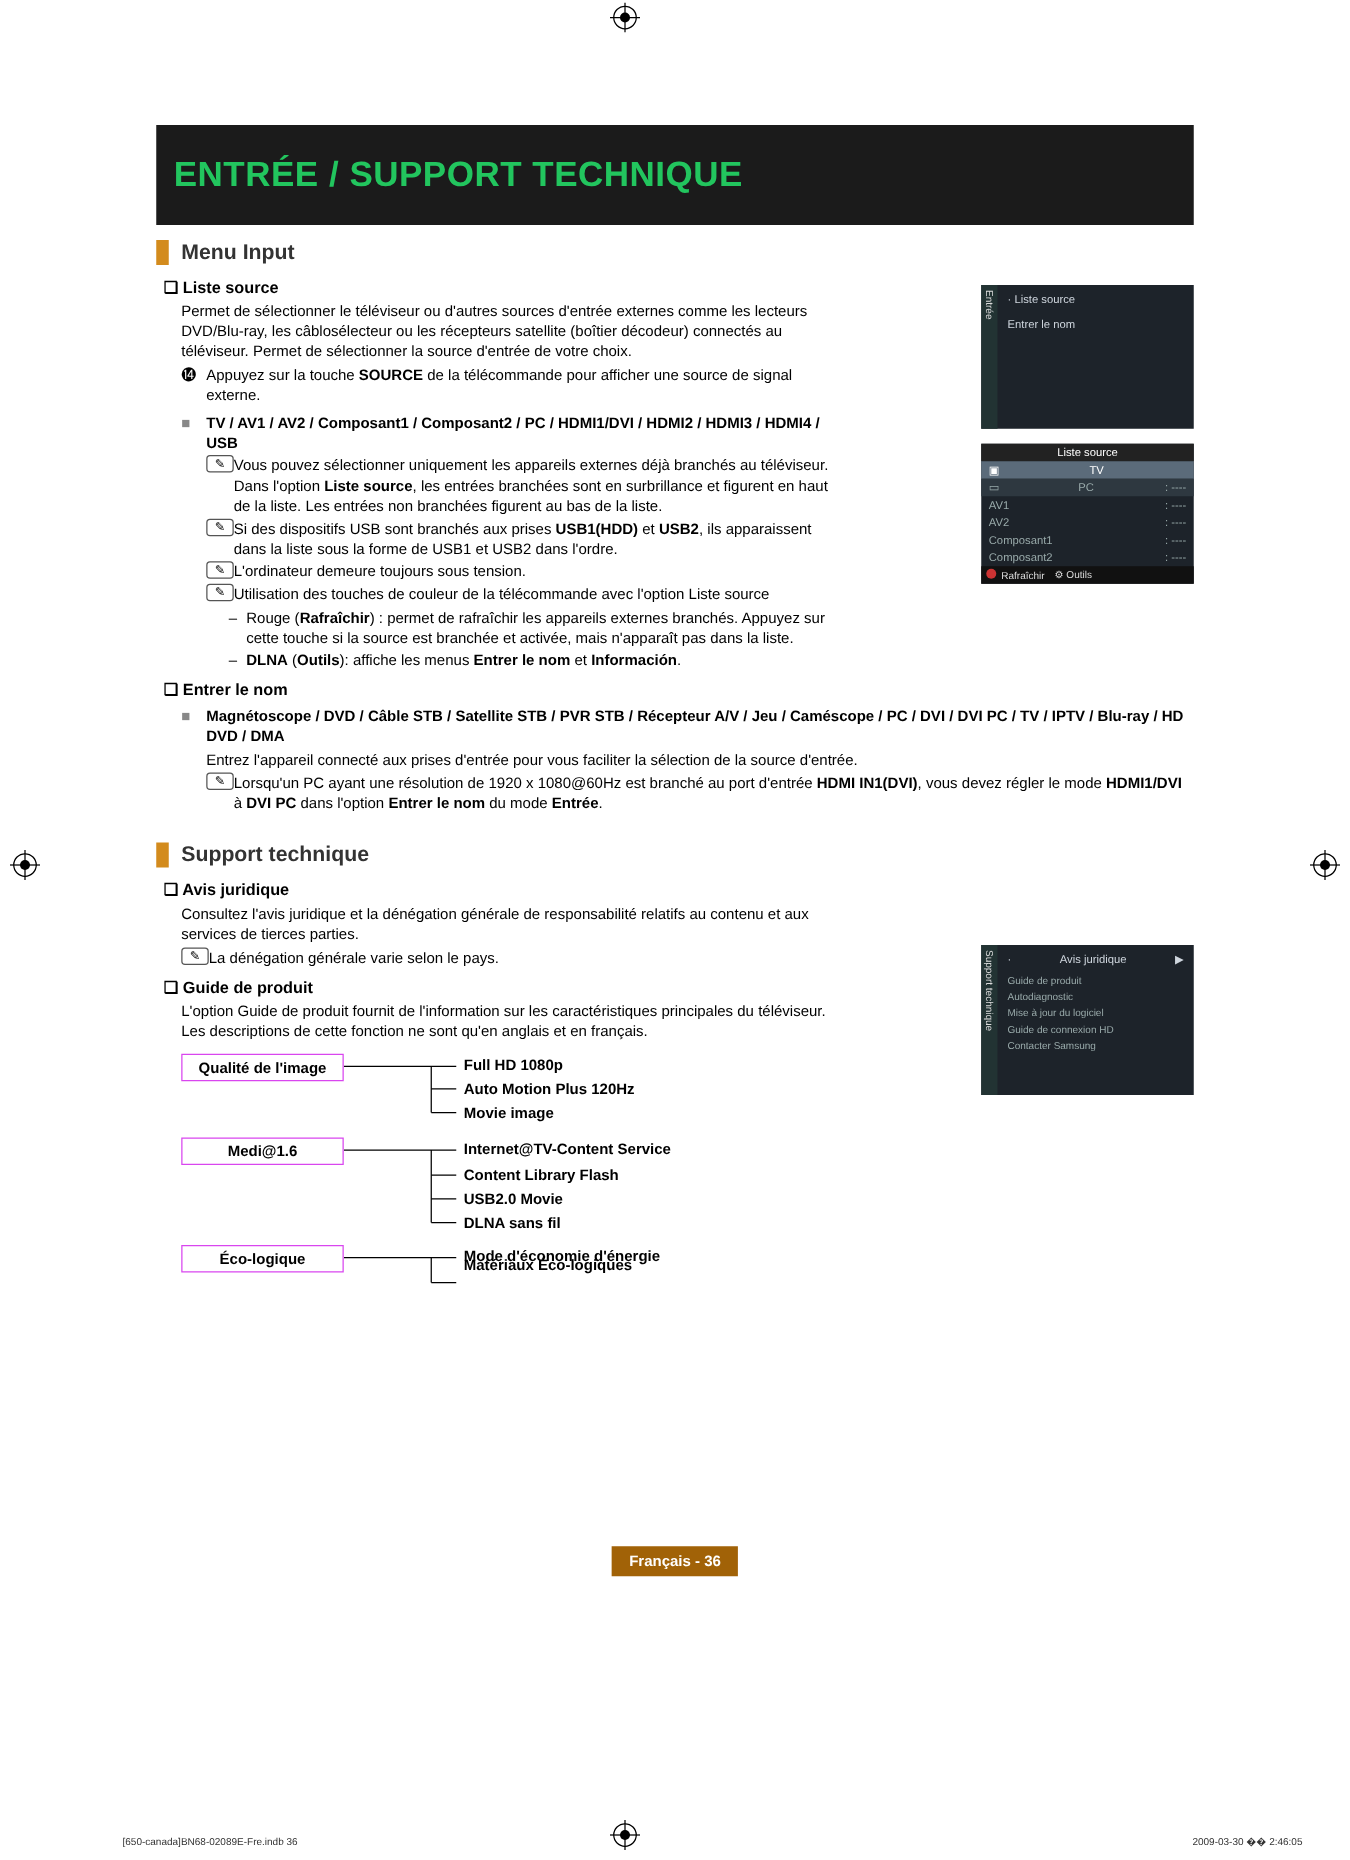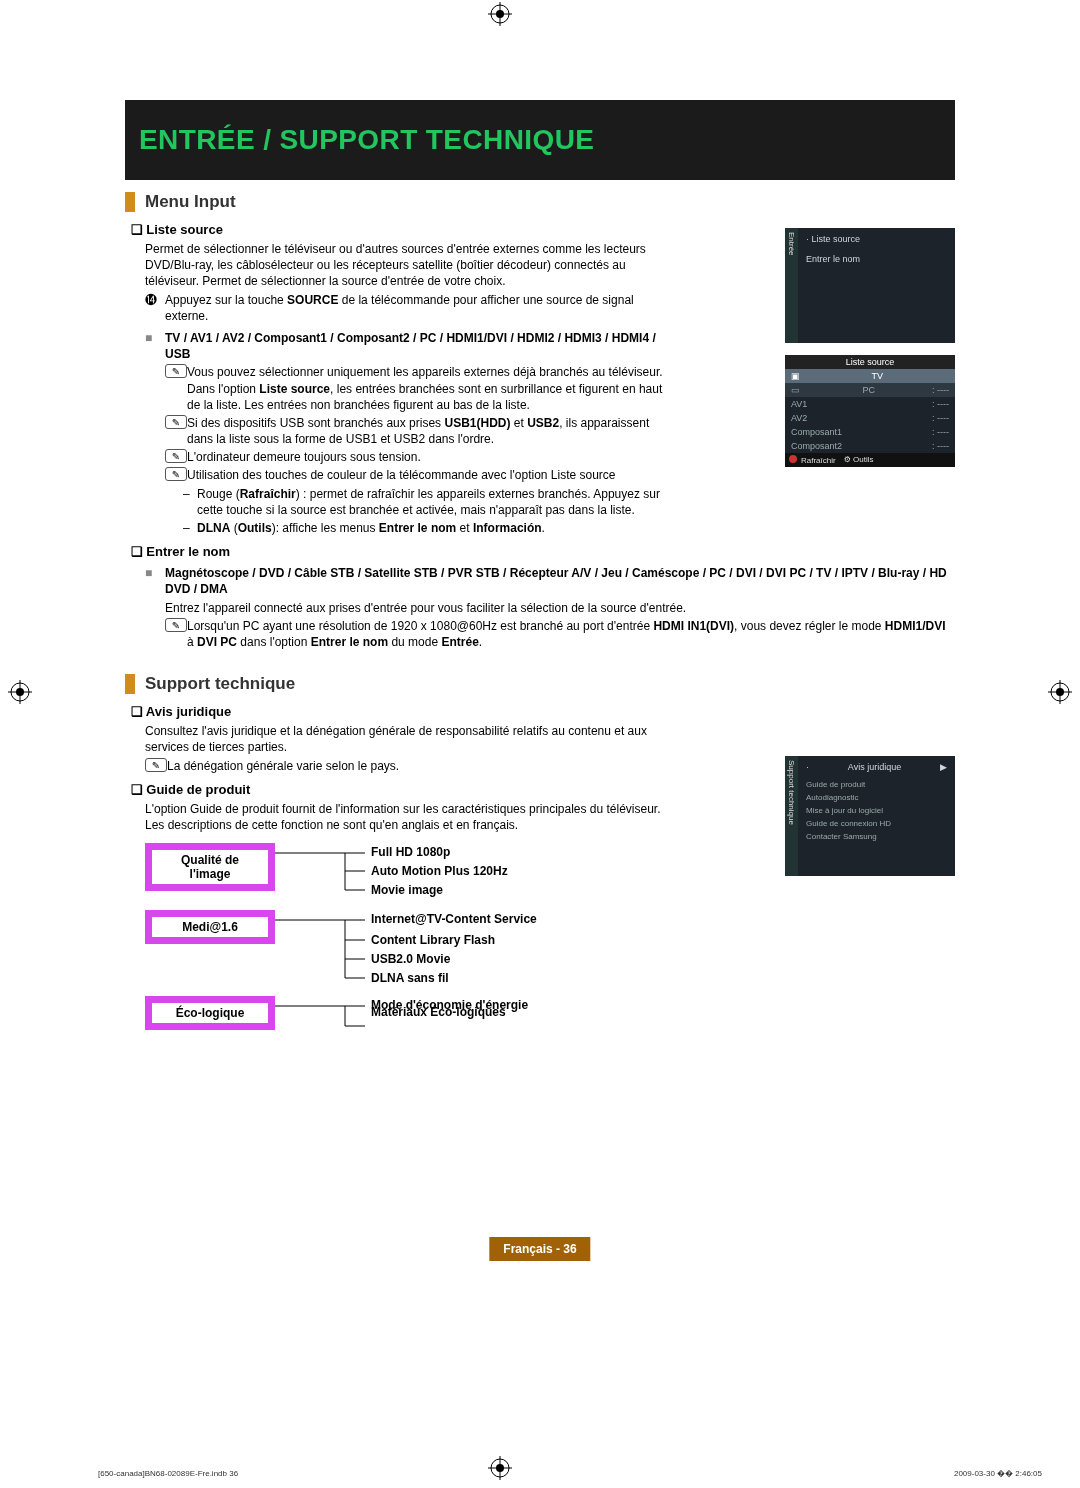--- a/index.html
+++ b/index.html
@@ -86,21 +86,21 @@
   .panel-side-label { writing-mode: vertical-rl; background: #233; padding: 4px 2px; font-size: 8px; }
   .panel-wrap { display: flex; }
   .panel-content { flex: 1; }
   .panel-footer { background: #111; font-size: 8px; padding: 2px 4px; display: flex; gap: 8px; }
   .dot-red { width: 8px; height: 8px; background: #c33; border-radius: 50%; display: inline-block; margin-right: 4px; }
 
   
   .flow { position: relative; margin-top: 10px; margin-left: 20px; height: 220px; }
   .flow .box {
     position: absolute;
-    border: 7px solid #d946ef;
+    border: 1px solid #d946ef;
     padding: 3px 10px;
     font-weight: bold;
     font-size: 12px;
     background: #fff;
     text-align: center;
   }
   .flow .leaf {
     position: absolute;
     font-weight: bold;
     font-size: 12px;

